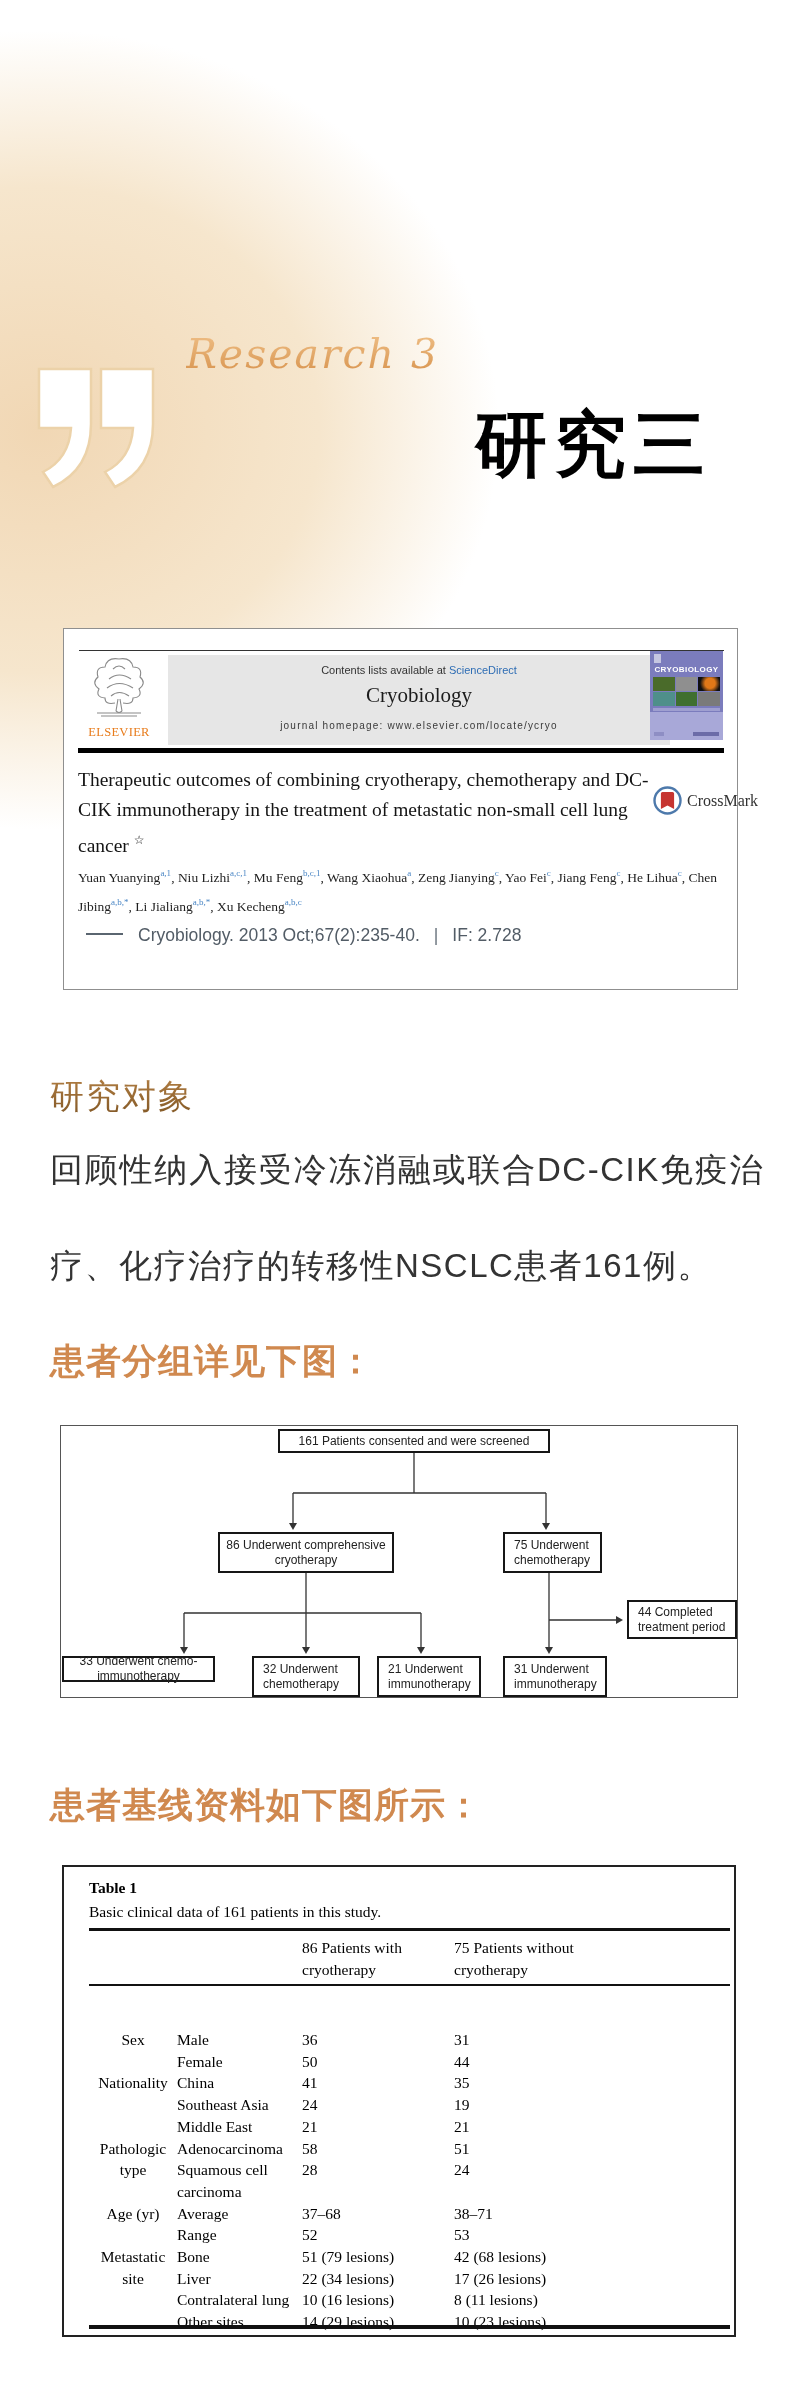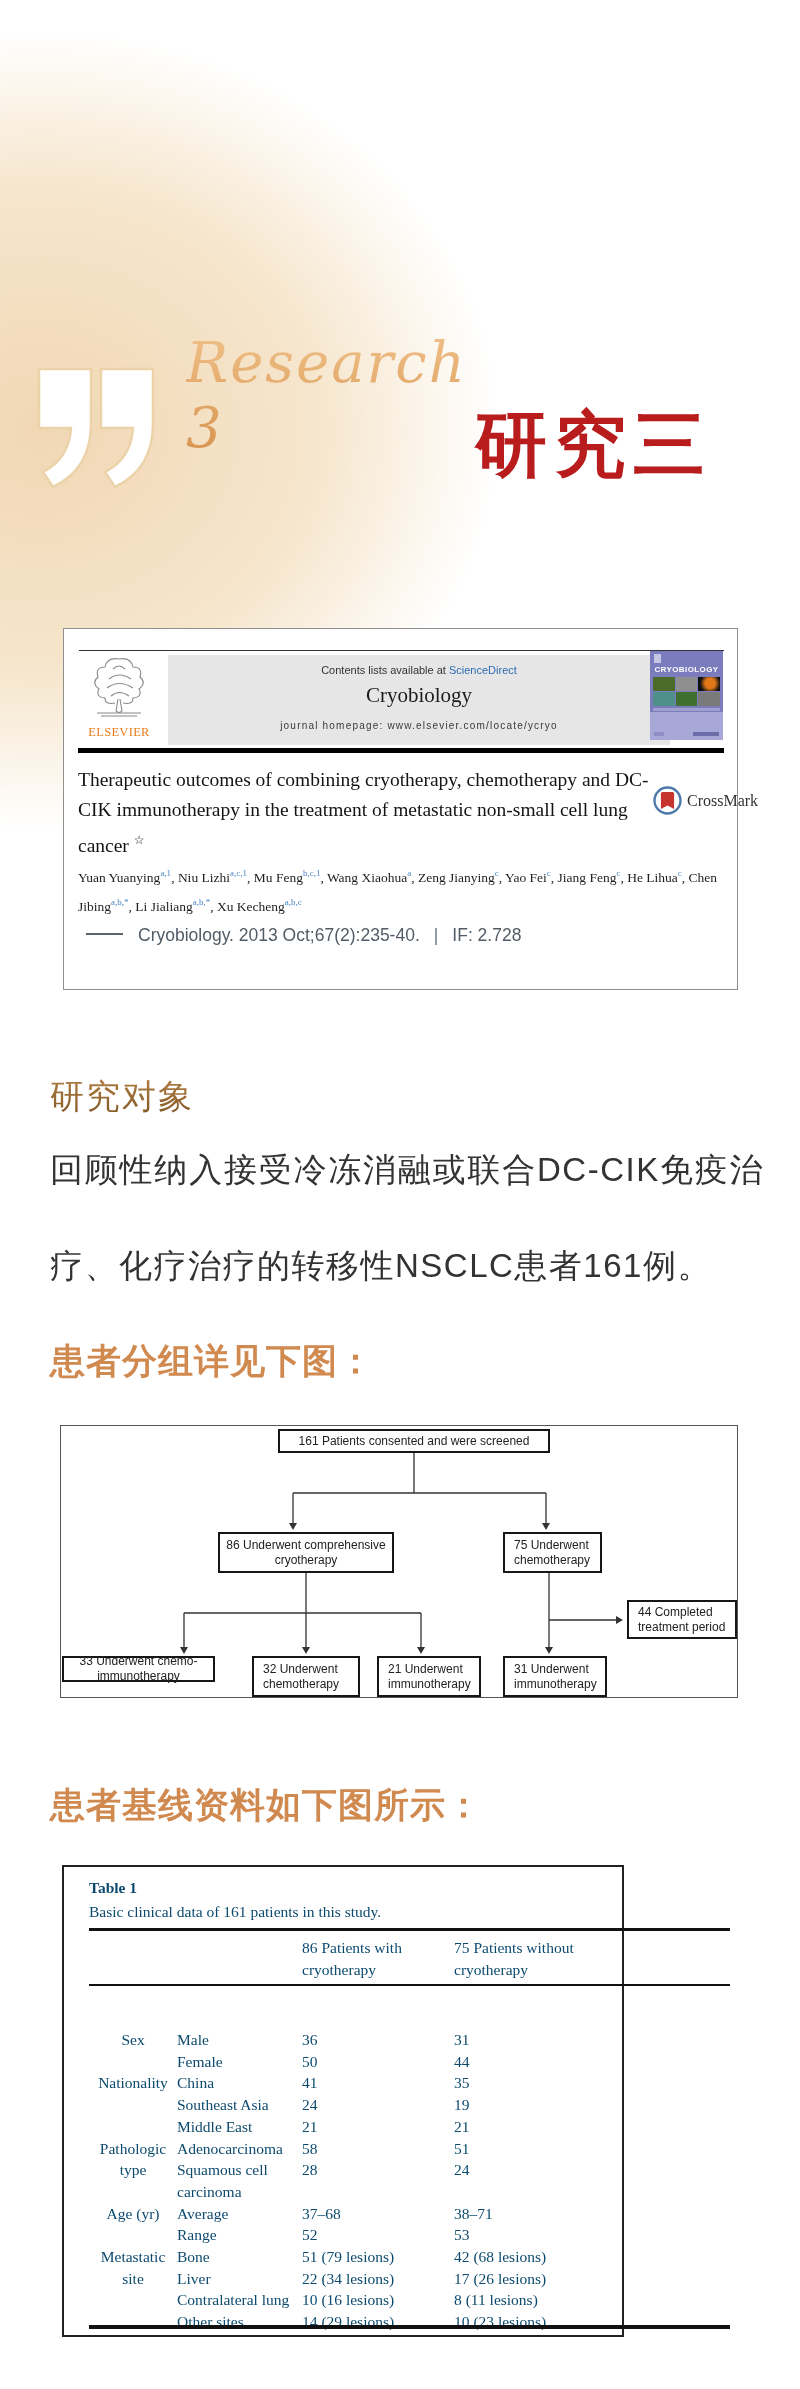--- a/index.html
+++ b/index.html
@@ -6,26 +6,26 @@
   html,body { background:#ffffff; }
   body { font-family:"Liberation Sans","DejaVu Sans",sans-serif; }
   #canvas { position:relative; width:800px; height:2389px; margin:0 auto; background:#fff; overflow:hidden; }
 
   
   .bg-gradient { position:absolute; left:0; top:0; width:800px; height:900px;
     background:radial-gradient(ellipse 620px 540px at 40px 430px, #f1d7b4 0%, #f6e6cd 45%, rgba(255,255,255,0) 74%); }
   .quote-wrap { position:absolute; left:36px; top:366px; }
   .title-script { position:absolute; left:186px; top:330px; width:320px;
     font-family:"DejaVu Serif","Liberation Serif",serif; font-style:italic;
-    font-size:56px; letter-spacing:2px; color:#dd9c55;
+    font-size:41px; letter-spacing:2px; color:#dd9c55;
     background:linear-gradient(180deg,#f0c189 0%,#d6914b 100%);
     -webkit-background-clip:text; background-clip:text; -webkit-text-fill-color:transparent; }
   .title-cn { position:absolute; right:88px; top:406px;
     font-family:"Liberation Serif","DejaVu Serif",serif; font-weight:700;
-    font-size:72px; letter-spacing:7px; color:#b91c1c; line-height:1.1; }
+    font-size:72px; letter-spacing:7px; color:#000000; line-height:1.1; }
 
   
   .article-card { position:absolute; left:63px; top:628px; width:675px; height:362px;
     background:#fff; border:1px solid #8f8f8f; }
   .jh-topline { position:absolute; left:15px; top:21px; width:645px; height:1px; background:#333; }
   .elsevier { position:absolute; left:14px; top:26px; width:82px; text-align:center; }
   .elsevier-label { font-family:"Liberation Serif",serif; font-size:12.5px; color:#e87c1c; letter-spacing:.3px; margin-top:2px; }
   .graybox { position:absolute; left:104px; top:26px; width:502px; height:90px; background:#e6e6e6; text-align:center; }
   .contents-line { font-size:11px; color:#333; padding-top:9px; }
   .sd-link { color:#2e6db4; cursor:pointer; }
@@ -78,23 +78,23 @@
   .fb-a { left:217px; top:3px;  width:272px; height:24px; }
   .fb-b { left:157px; top:106px; width:176px; height:41px; }
   .fb-c { left:442px; top:106px; width:99px;  height:41px; }
   .fb-d { left:566px; top:174px; width:110px; height:39px; }
   .fb-e { left:1px;   top:230px; width:153px; height:26px; }
   .fb-f { left:191px; top:230px; width:108px; height:41px; }
   .fb-g { left:316px; top:230px; width:104px; height:41px; }
   .fb-h { left:442px; top:230px; width:104px; height:41px; }
 
   
-  .table-card { position:absolute; left:62px; top:1865px; width:562px; height:472px;
+  .table-card { position:absolute; left:62px; top:1865px; width:674px; height:472px;
     background:#fff; border:2px solid #222;
-    font-family:"Liberation Serif",serif; font-size:15.5px; color:#0c4a6e; }
+    font-family:"Liberation Serif",serif; font-size:15.5px; color:#000000; }
   .tc-label { position:absolute; left:25px; top:12px; font-weight:700; }
   .tc-caption { position:absolute; left:25px; top:36px; }
   .rule-thick { position:absolute; left:25px; top:61px; width:641px; height:3px; background:#111; }
   .rule-thin  { position:absolute; left:25px; top:117px; width:641px; height:1.5px; background:#111; }
   .rule-double { position:absolute; left:25px; top:458px; width:641px; height:3px;
     border-top:2px solid #111; border-bottom:2px solid #111; }
   .t-header { position:absolute; left:238px; top:70px; display:flex; line-height:21.7px; }
   .t-header .hc3 { width:152px; } .t-header .hc4 { width:276px; }
   .t-header .hc4 span { display:inline-block; max-width:148px; }
   .t-body { position:absolute; left:25px; top:126px; width:641px; line-height:21.7px;margin-top:36px; }

